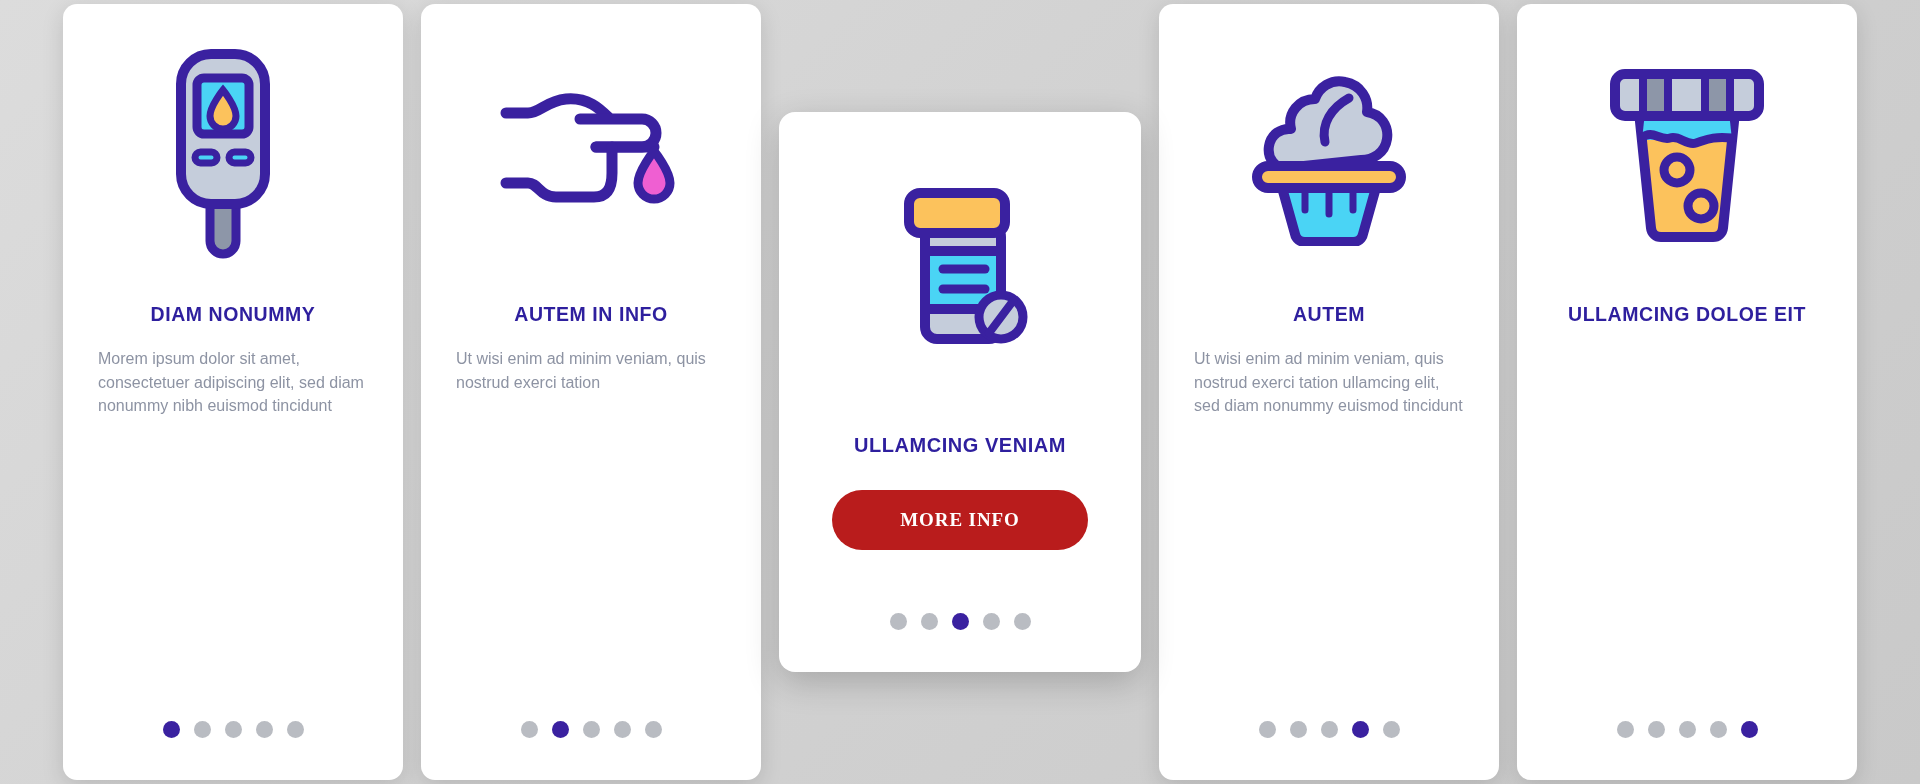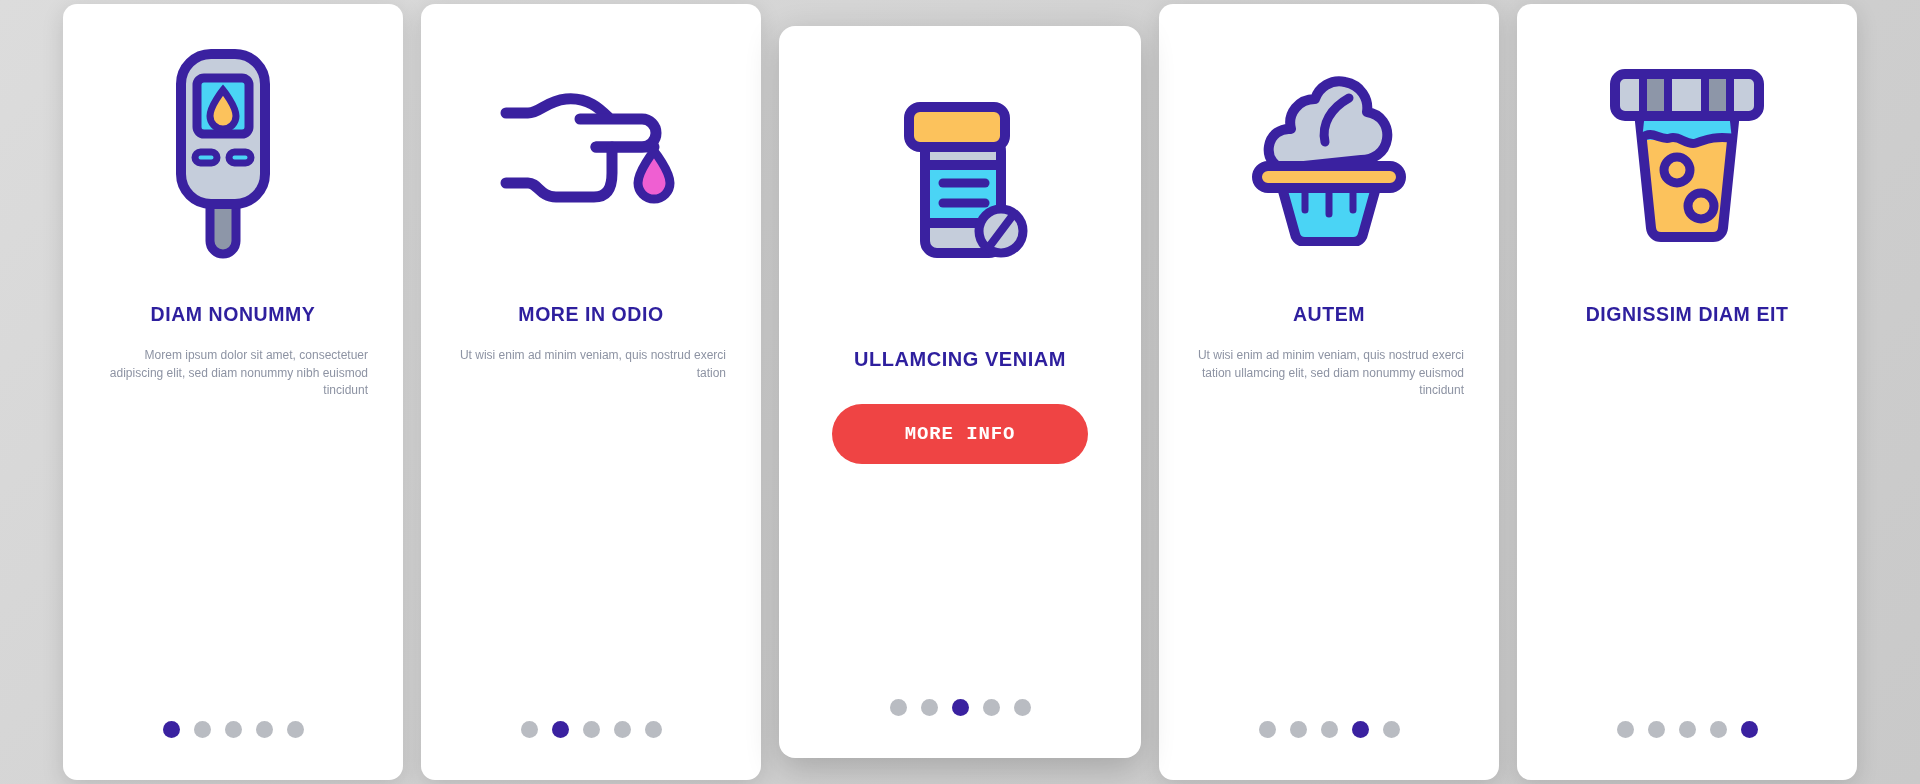--- a/index.html
+++ b/index.html
@@ -37,21 +37,21 @@
     box-shadow: 0 6px 22px rgba(0,0,0,0.13);
     display: flex;
     flex-direction: column;
     align-items: center;
     padding: 0 26px;
     flex: 0 0 auto;
   }
 
   .card.featured {
     width: 362px;
-    height: 732px;
+    height: 560px;
     border-radius: 16px;
     box-shadow: 0 10px 34px rgba(0,0,0,0.20);
     z-index: 5;
   }
 
   
   .icon-wrap {
     height: 300px;
     display: flex;
     align-items: center;
@@ -70,37 +70,37 @@
     letter-spacing: 0.55px;
     text-align: center;
     line-height: 1.1;
     white-space: nowrap;
   }
   .card.featured .card-title { font-size: 20px; }
 
   .card-desc {
     margin-top: 22px;
     color: #8d93a3;
-    font-size: 12px;
+    font-size: 16px;
     line-height: 1.46;
-    text-align: right;
+    text-align: left;
     max-width: 270px;
   }
   .card.featured .card-desc { max-width: 250px; }
 
   
   .cta {
     margin-top: 34px;
     width: 256px;
     height: 60px;
     border: none;
     border-radius: 30px;
-    background: #ef4444;
+    background: #b91c1c;
     color: #ffffff;
-    font-family: Liberation Mono, monospace;
+    font-family: Liberation Serif, serif;
     font-size: 19px;
     font-weight: bold;
     letter-spacing: 0.9px;
     cursor: pointer;
   }
 
   
   .dots {
     position: absolute;
     bottom: 42px;
@@ -149,21 +149,21 @@
   <div class="card">
     <div class="icon-wrap">
       <svg width="186" height="130" viewBox="0 0 186 130" fill="none">
         <path d="M8 24 h22 c12 0 18 -12 38 -14 c22 -2 34 10 42 18" stroke="#3a21a0" stroke-width="11" stroke-linecap="round" fill="none"></path>
         <path d="M82 30 h62 a14 14 0 0 1 0 28 h-46" stroke="#3a21a0" stroke-width="11" stroke-linecap="round" fill="none"></path>
         <path d="M98 58 h58" stroke="#3a21a0" stroke-width="11" stroke-linecap="round"></path>
         <path d="M8 94 h22 c10 0 12 14 28 14 h38 c14 0 18 -10 18 -24 V58" stroke="#3a21a0" stroke-width="11" stroke-linecap="round" stroke-linejoin="round" fill="none"></path>
         <path d="M156 62 C156 62 140 82 140 94 a16 16 0 0 0 32 0 C172 82 156 62 156 62 Z" fill="#ef5fd2" stroke="#3a21a0" stroke-width="9" stroke-linejoin="round"></path>
       </svg>
     </div>
-    <h2 class="card-title">MORE IN ODIO</h2>
+    <h2 class="card-title">AUTEM IN INFO</h2>
     <p class="card-desc">Ut wisi enim ad minim veniam, quis nostrud exerci tation</p>
     <div class="dots">
       <span class="dot"></span>
       <span class="dot active"></span>
       <span class="dot"></span>
       <span class="dot"></span>
       <span class="dot"></span>
     </div>
   </div>
 
@@ -218,21 +218,21 @@
         <path d="M41 80 h90 l-3 -28 H44 Z" fill="#4ad4f5"></path>
         <path d="M41 78 c10 -9 18 3 28 0 c10 -3 16 8 26 5 c10 -3 16 -7 36 -5" stroke="#3a21a0" stroke-width="9" fill="none" stroke-linecap="round"></path>
         <circle cx="76" cy="110" r="13" fill="#fcc25c" stroke="#3a21a0" stroke-width="9"></circle>
         <circle cx="100" cy="146" r="13" fill="#fcc25c" stroke="#3a21a0" stroke-width="9"></circle>
         <rect x="14" y="14" width="144" height="42" rx="10" fill="#c5cddb" stroke="#3a21a0" stroke-width="10"></rect>
         <rect x="42" y="19" width="25" height="32" fill="#8d96a8"></rect>
         <rect x="104" y="19" width="25" height="32" fill="#8d96a8"></rect>
         <path d="M42 19 v32 M67 19 v32 M104 19 v32 M129 19 v32" stroke="#3a21a0" stroke-width="8"></path>
       </svg>
     </div>
-    <h2 class="card-title">DIGNISSIM DIAM EIT</h2>
+    <h2 class="card-title">ULLAMCING DOLOE EIT</h2>
     <div class="dots">
       <span class="dot"></span>
       <span class="dot"></span>
       <span class="dot"></span>
       <span class="dot"></span>
       <span class="dot active"></span>
     </div>
   </div>
 
 </div>

